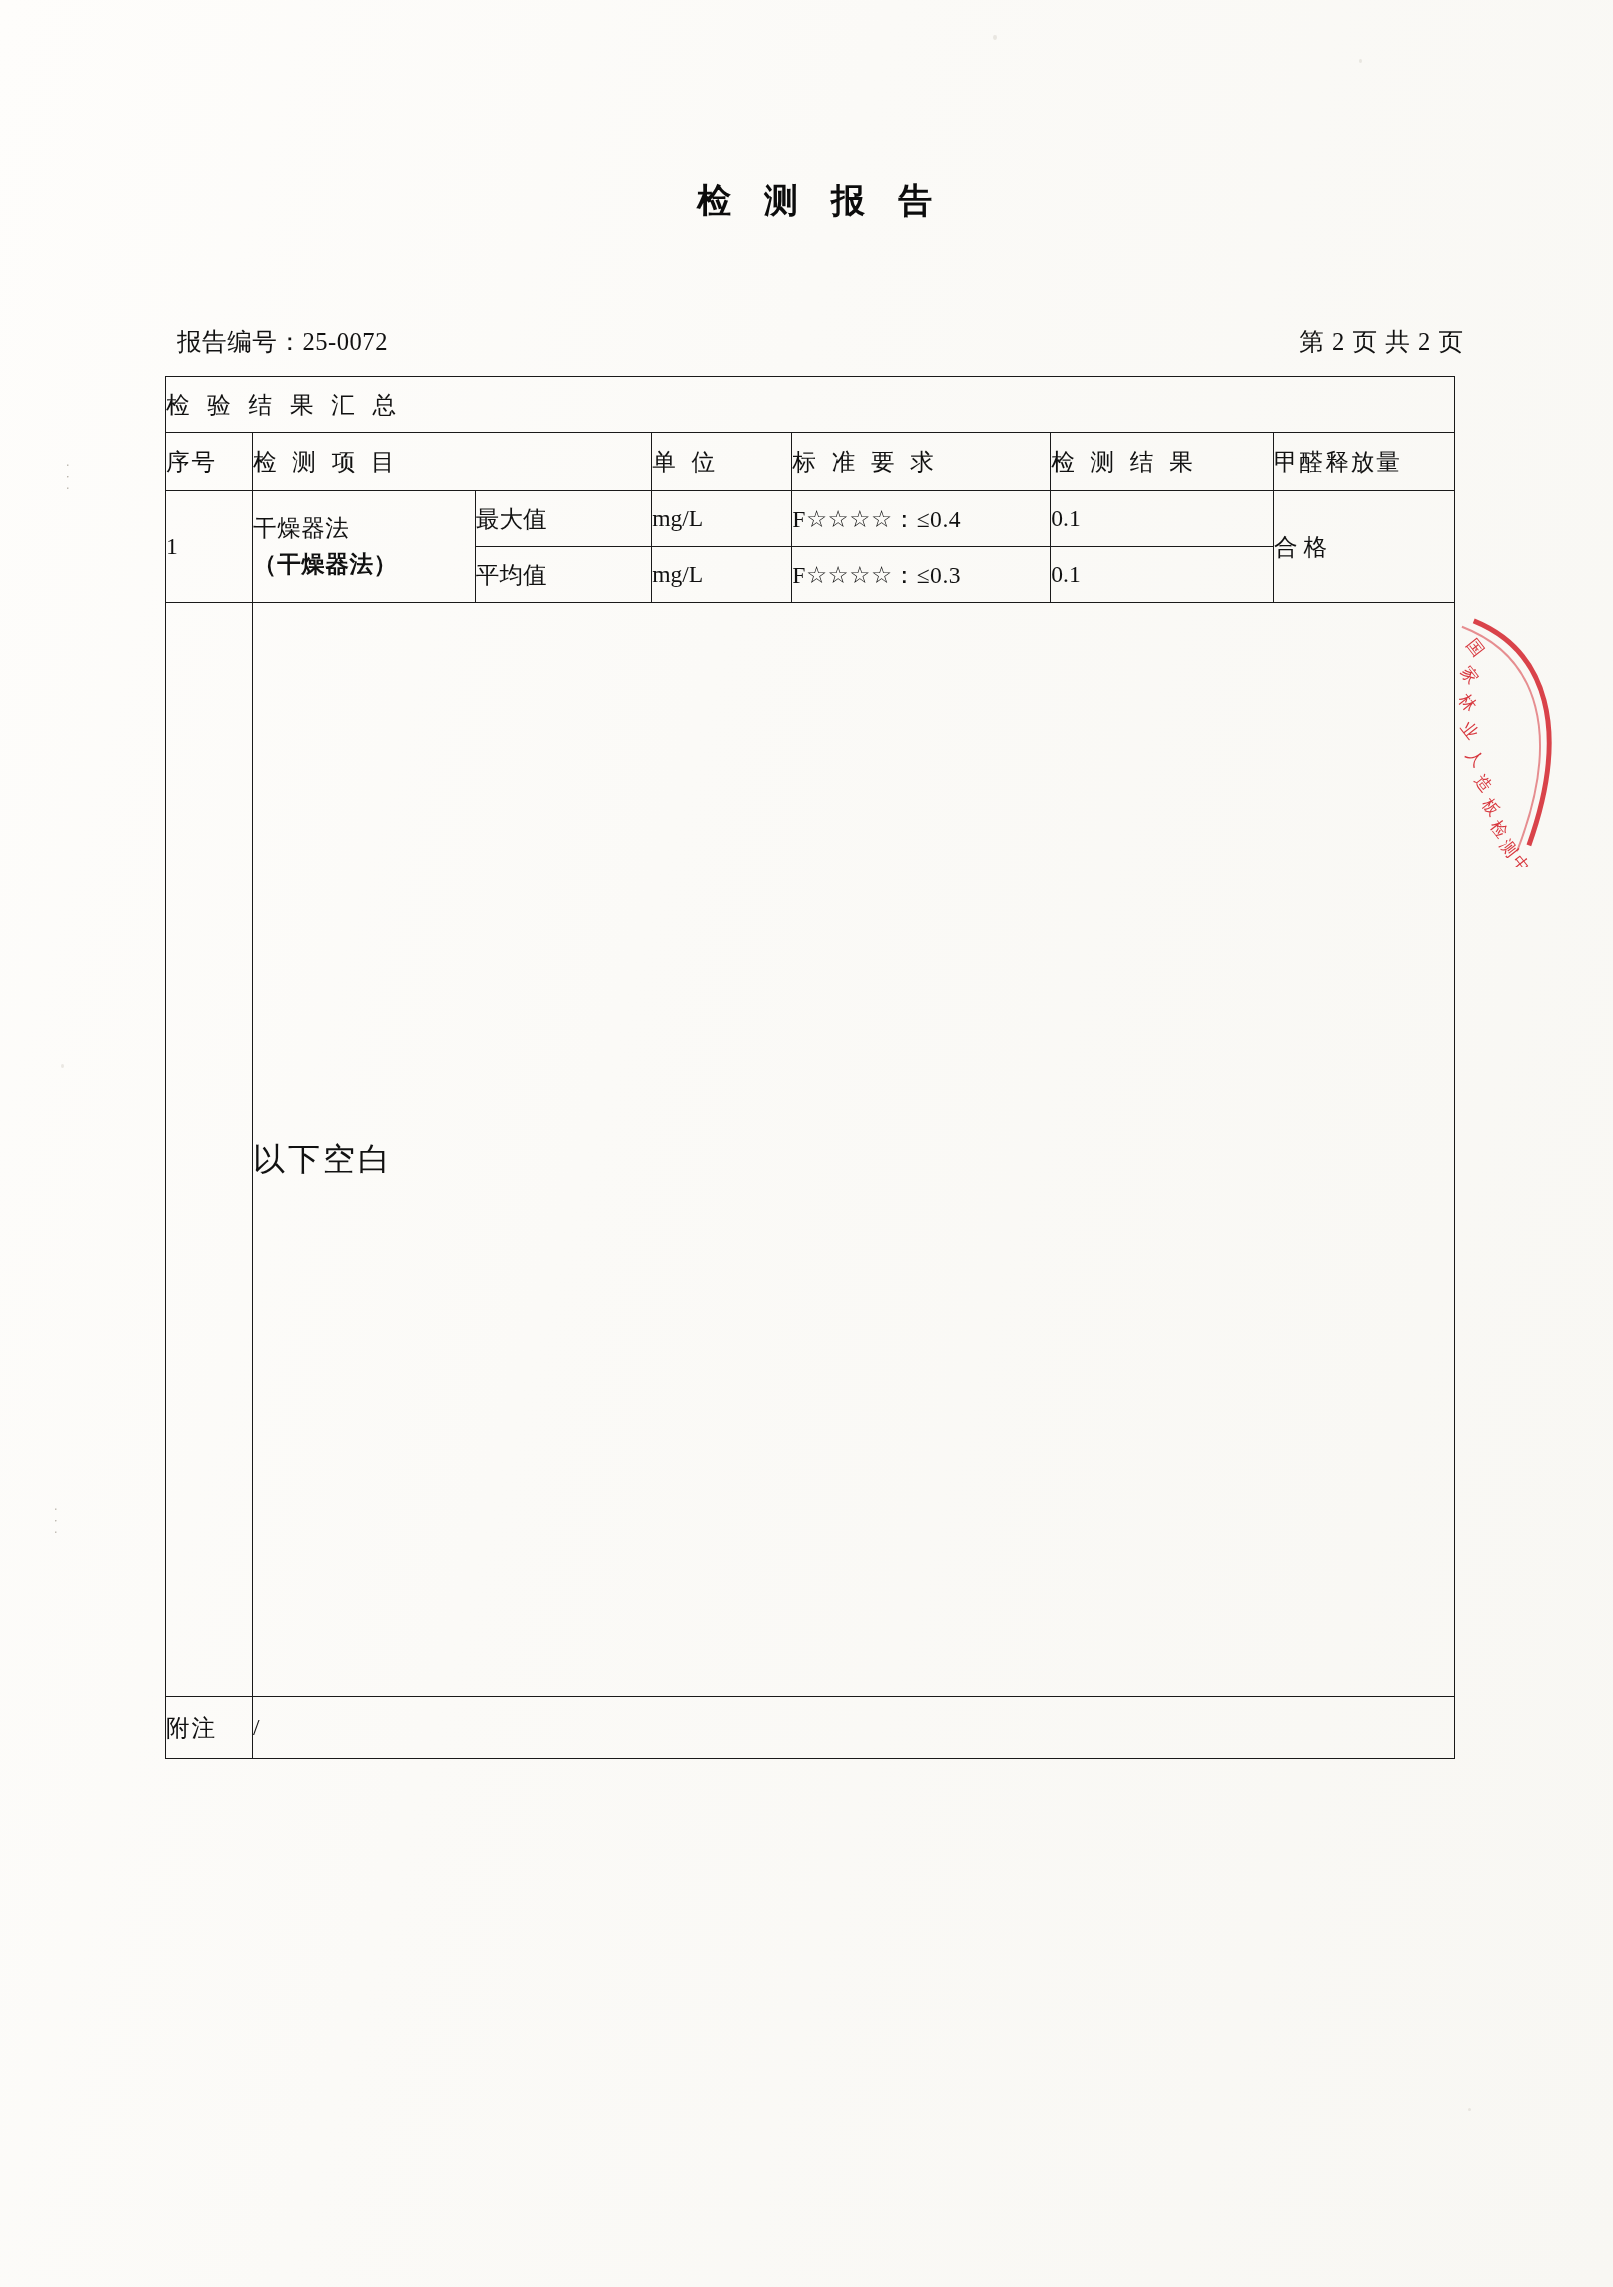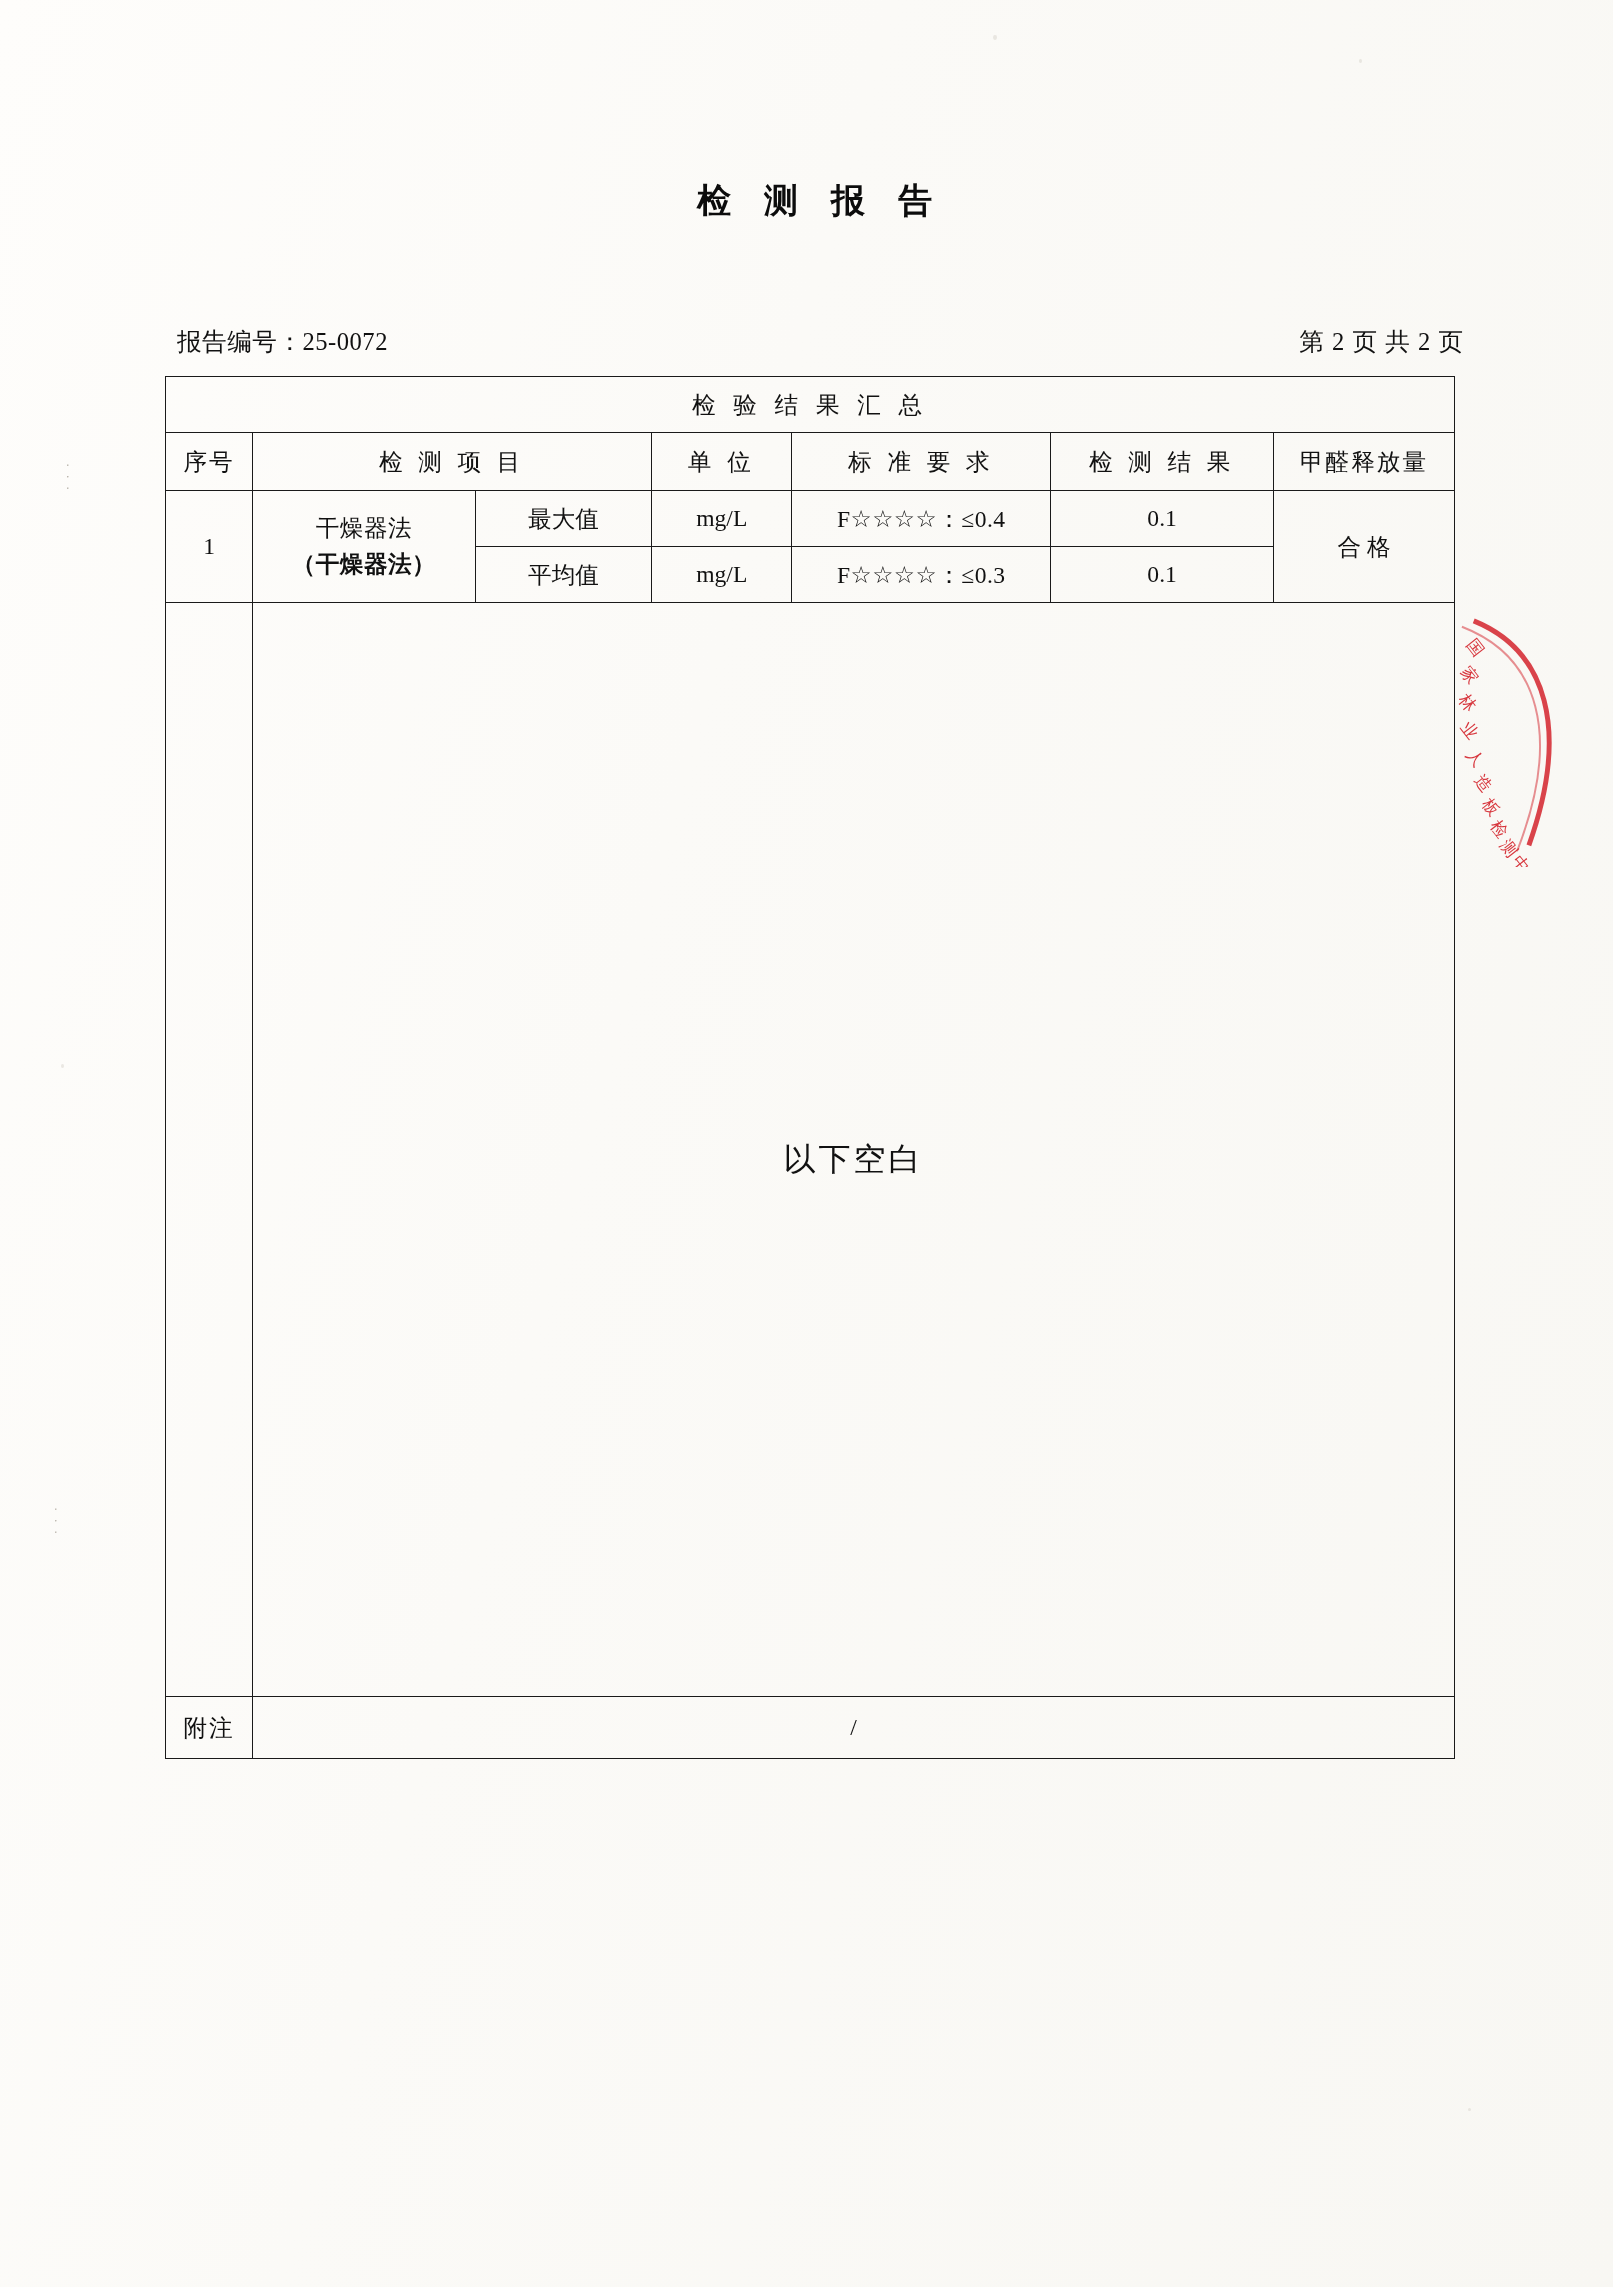--- a/index.html
+++ b/index.html
@@ -69,21 +69,20 @@
   table.main {
     position: absolute;
     left: 165px;
     top: 376px;
     width: 1290px;
     border-collapse: collapse;
     table-layout: fixed;
   }
   table.main td {
     border: 1.6px solid #1a1a1a;
-    text-align: center;
     vertical-align: middle;
     font-size: 23.6px;
     padding: 0;
     color: #111;
     margin-top: 28px;
   }
   .sec-title {
     height: 55px;
     letter-spacing: 5.9px;
     font-size: 24.6px;

